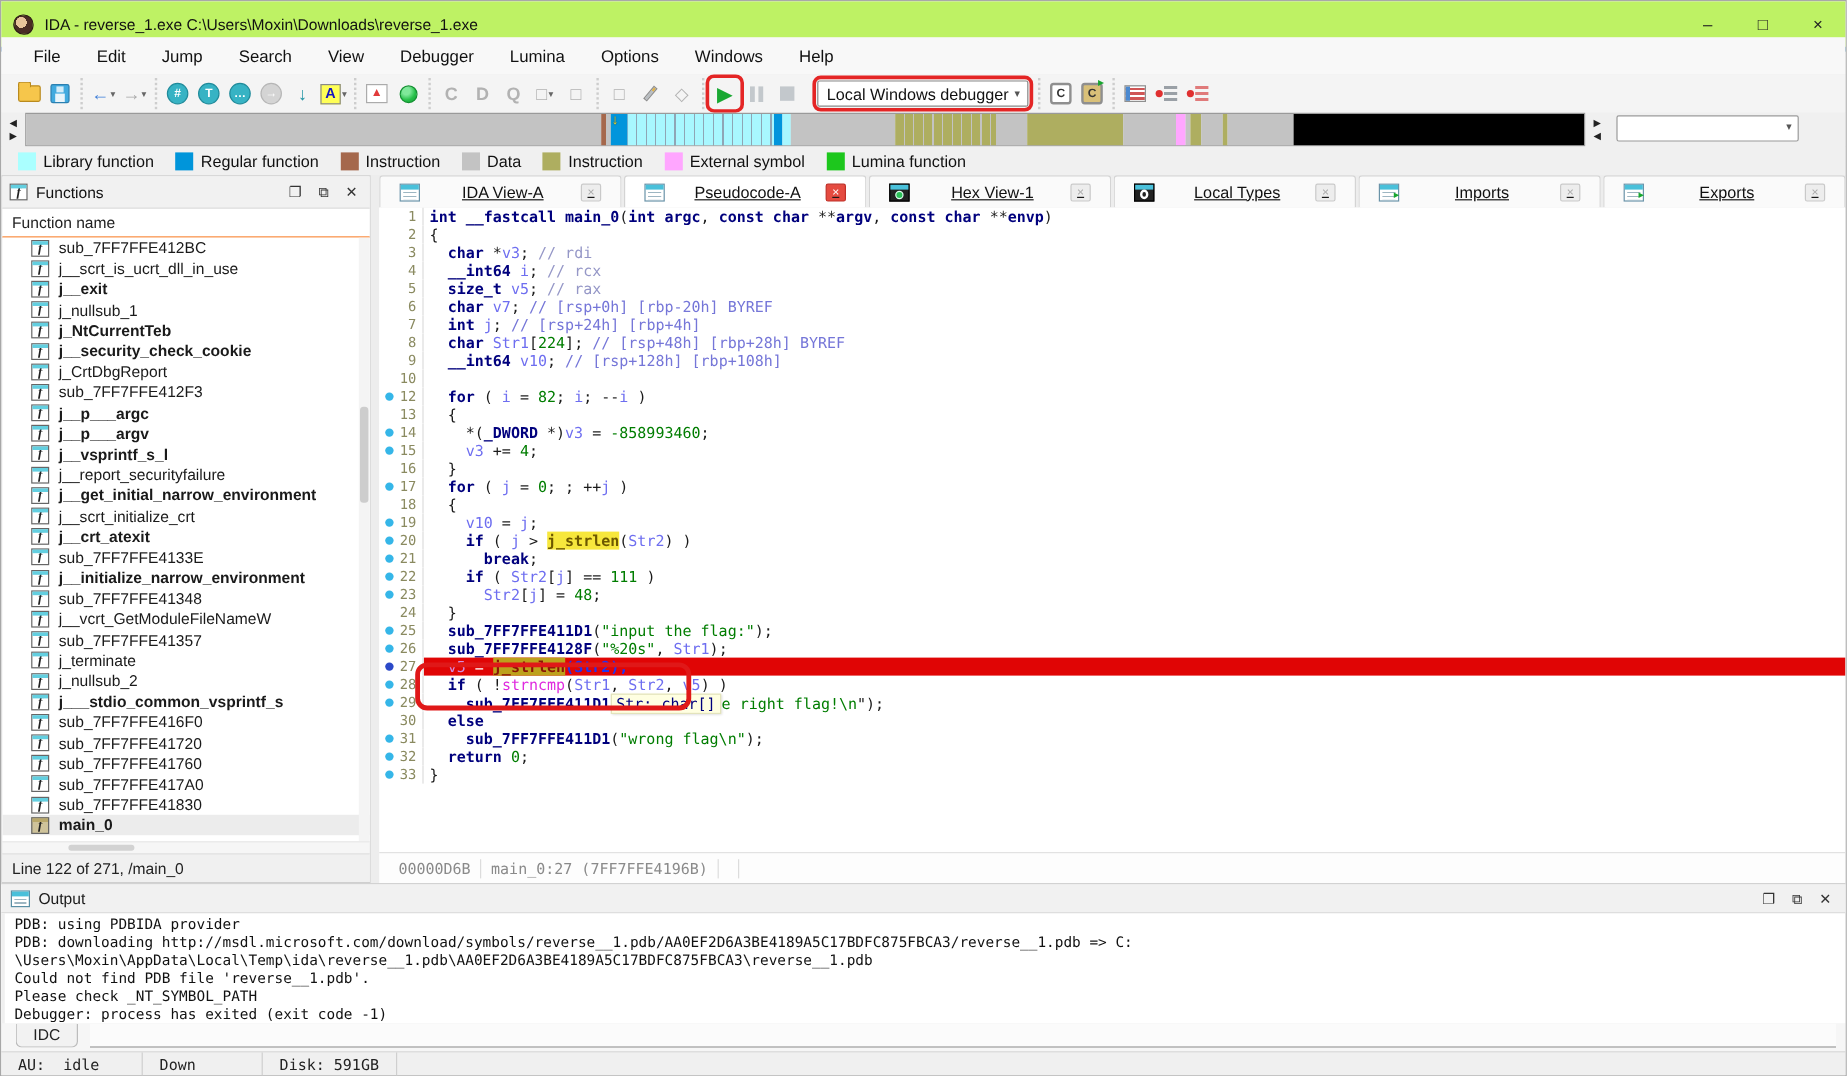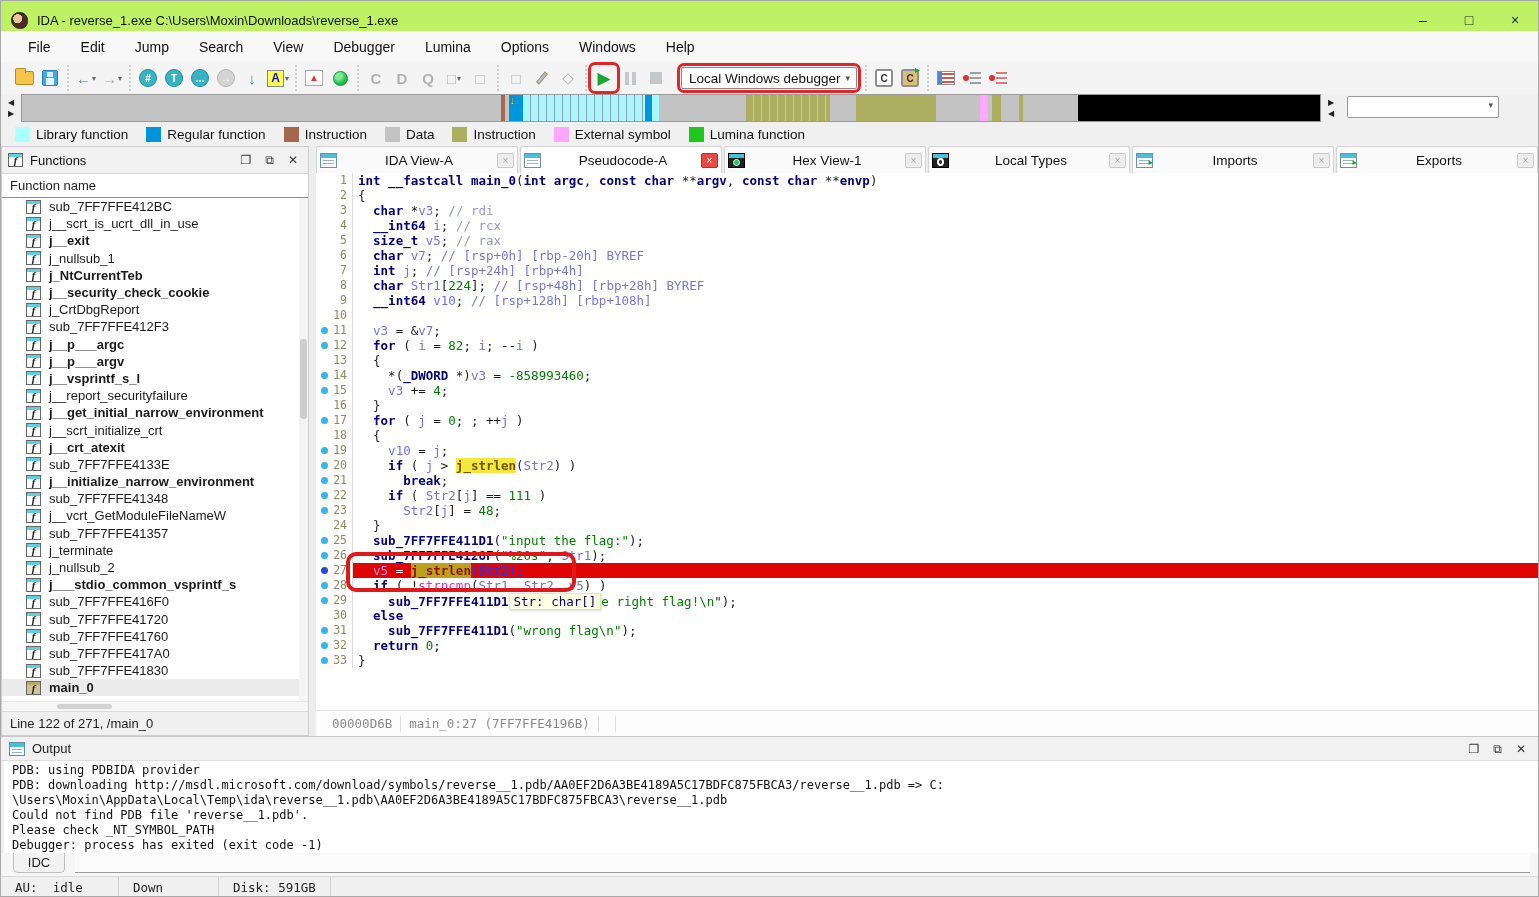--- a/index.html
+++ b/index.html
@@ -84,21 +84,21 @@
   .fn-row.selected .f-badge::before { background:#b9a86a; }
   .fn-vscroll { position:absolute; right:0; top:0; width:9px; height:100%; background:#f4f4f4; }
   .fn-vscroll .thumb { position:absolute; left:1px; width:7px; top:28%; height:16%; background:#cdcdcd; border-radius:3px; }
   .fn-hscroll { height:10px; background:#f6f6f6; position:relative; border-top:1px solid #e8e8e8; }
   .fn-hscroll .thumb { position:absolute; left:18%; top:2px; width:18%; height:5px; background:#d2d2d2; border-radius:3px; }
   .fn-status { height:24px; background:#f0f0f0; border-top:1px solid #dcdcdc; font-size:13px; display:flex; align-items:center; padding-left:8px; color:#222; }
   .splitter { position:absolute; left:308px; top:145px; width:7px; height:590px; background:#ededed; }
   
   .workarea { position:absolute; left:315px; top:145px; right:0; height:590px; display:flex; flex-direction:column; }
   .tabbar { height:27px; display:flex; gap:2px; background:#ededed; }
-  .tab { flex:1; background:#fafafa; border:1px solid #d4d4d4; border-bottom:none; border-radius:3px 3px 0 0; display:flex; align-items:center; padding:0 3px; position:relative; }
+  .tab { flex:1; background:#fafafa; border:1px solid #d4d4d4; border-bottom:none; border-radius:3px 3px 0 0; display:flex; align-items:center; padding:0 16px; position:relative;text-decoration:underline; }
   .tab.active { background:#fff; }
   .tab-label { flex:1; text-align:center; font-size:13.5px; color:#111; }
   .tab-close { width:17px; height:15px; border:1px solid #c9c9c9; background:#ededed; color:#aaa; font-size:10px; display:flex; align-items:center; justify-content:center; border-radius:2px; }
   .tab-close.red { background:#e54b40; border-color:#c03028; color:#fff; }
   .tab-icon { width:17px; height:15px; border:1px solid #6a93a8; background:#fff; position:relative; margin-right:4px; }
   .tab-icon::before { content:""; position:absolute; left:0; top:0; right:0; height:4px; background:#49c0da; }
   .tab-icon.dark { background:#222; border-color:#000; }
   .tab-icon.dark::before { background:#49c0da; }
   .tab-icon .dot { position:absolute; left:4px; top:5px; width:7px; height:7px; border-radius:50%; background:#2bbf57; border:1px solid #dfe; }
   .tab-icon .oh { position:absolute; left:4px; top:4px; width:7px; height:8px; border-radius:50%; border:2px solid #fff; }
@@ -548,21 +548,20 @@
           <div class="code-line"><div class="gutter"><span class="lnum">1</span></div><div class="code-text"><span class="tk-kw">int</span><span class="tk-pl"> </span><span class="tk-kw">__fastcall</span><span class="tk-pl"> </span><span class="tk-fn">main_0</span><span class="tk-pl">(</span><span class="tk-kw">int</span><span class="tk-pl"> </span><span class="tk-kw">argc</span><span class="tk-pl">, </span><span class="tk-kw">const</span><span class="tk-pl"> </span><span class="tk-kw">char</span><span class="tk-pl"> **</span><span class="tk-kw">argv</span><span class="tk-pl">, </span><span class="tk-kw">const</span><span class="tk-pl"> </span><span class="tk-kw">char</span><span class="tk-pl"> **</span><span class="tk-kw">envp</span><span class="tk-pl">)</span></div></div>
           <div class="code-line"><div class="gutter"><span class="lnum">2</span></div><div class="code-text"><span class="tk-pl">{</span></div></div>
           <div class="code-line"><div class="gutter"><span class="lnum">3</span></div><div class="code-text"><span class="tk-pl">  </span><span class="tk-kw">char</span><span class="tk-pl"> *</span><span class="tk-var">v3</span><span class="tk-pl">; </span><span class="tk-com">// rdi</span></div></div>
           <div class="code-line"><div class="gutter"><span class="lnum">4</span></div><div class="code-text"><span class="tk-pl">  </span><span class="tk-kw">__int64</span><span class="tk-pl"> </span><span class="tk-var">i</span><span class="tk-pl">; </span><span class="tk-com">// rcx</span></div></div>
           <div class="code-line"><div class="gutter"><span class="lnum">5</span></div><div class="code-text"><span class="tk-pl">  </span><span class="tk-kw">size_t</span><span class="tk-pl"> </span><span class="tk-var">v5</span><span class="tk-pl">; </span><span class="tk-com">// rax</span></div></div>
           <div class="code-line"><div class="gutter"><span class="lnum">6</span></div><div class="code-text"><span class="tk-pl">  </span><span class="tk-kw">char</span><span class="tk-pl"> </span><span class="tk-var">v7</span><span class="tk-pl">; </span><span class="tk-com2">// [rsp+0h] [rbp-20h] BYREF</span></div></div>
           <div class="code-line"><div class="gutter"><span class="lnum">7</span></div><div class="code-text"><span class="tk-pl">  </span><span class="tk-kw">int</span><span class="tk-pl"> </span><span class="tk-var">j</span><span class="tk-pl">; </span><span class="tk-com2">// [rsp+24h] [rbp+4h]</span></div></div>
           <div class="code-line"><div class="gutter"><span class="lnum">8</span></div><div class="code-text"><span class="tk-pl">  </span><span class="tk-kw">char</span><span class="tk-pl"> </span><span class="tk-var">Str1</span><span class="tk-pl">[</span><span class="tk-num">224</span><span class="tk-pl">]; </span><span class="tk-com2">// [rsp+48h] [rbp+28h] BYREF</span></div></div>
           <div class="code-line"><div class="gutter"><span class="lnum">9</span></div><div class="code-text"><span class="tk-pl">  </span><span class="tk-kw">__int64</span><span class="tk-pl"> </span><span class="tk-var">v10</span><span class="tk-pl">; </span><span class="tk-com2">// [rsp+128h] [rbp+108h]</span></div></div>
           <div class="code-line"><div class="gutter"><span class="lnum">10</span></div><div class="code-text"></div></div>
-          <div class="code-line"><div class="gutter"><div class="bp c"></div><span class="lnum">11</span></div><div class="code-text"><span class="tk-pl">  </span><span class="tk-var">v3</span><span class="tk-pl"> = &amp;</span><span class="tk-var">v7</span><span class="tk-pl">;</span></div></div>
           <div class="code-line"><div class="gutter"><div class="bp c"></div><span class="lnum">12</span></div><div class="code-text"><span class="tk-pl">  </span><span class="tk-kw">for</span><span class="tk-pl"> ( </span><span class="tk-var">i</span><span class="tk-pl"> = </span><span class="tk-num">82</span><span class="tk-pl">; </span><span class="tk-var">i</span><span class="tk-pl">; --</span><span class="tk-var">i</span><span class="tk-pl"> )</span></div></div>
           <div class="code-line"><div class="gutter"><span class="lnum">13</span></div><div class="code-text"><span class="tk-pl">  {</span></div></div>
           <div class="code-line"><div class="gutter"><div class="bp c"></div><span class="lnum">14</span></div><div class="code-text"><span class="tk-pl">    *(</span><span class="tk-kw">_DWORD</span><span class="tk-pl"> *)</span><span class="tk-var">v3</span><span class="tk-pl"> = </span><span class="tk-num">-858993460</span><span class="tk-pl">;</span></div></div>
           <div class="code-line"><div class="gutter"><div class="bp c"></div><span class="lnum">15</span></div><div class="code-text"><span class="tk-pl">    </span><span class="tk-var">v3</span><span class="tk-pl"> += </span><span class="tk-num">4</span><span class="tk-pl">;</span></div></div>
           <div class="code-line"><div class="gutter"><span class="lnum">16</span></div><div class="code-text"><span class="tk-pl">  }</span></div></div>
           <div class="code-line"><div class="gutter"><div class="bp c"></div><span class="lnum">17</span></div><div class="code-text"><span class="tk-pl">  </span><span class="tk-kw">for</span><span class="tk-pl"> ( </span><span class="tk-var">j</span><span class="tk-pl"> = </span><span class="tk-num">0</span><span class="tk-pl">; ; ++</span><span class="tk-var">j</span><span class="tk-pl"> )</span></div></div>
           <div class="code-line"><div class="gutter"><span class="lnum">18</span></div><div class="code-text"><span class="tk-pl">  {</span></div></div>
           <div class="code-line"><div class="gutter"><div class="bp c"></div><span class="lnum">19</span></div><div class="code-text"><span class="tk-pl">    </span><span class="tk-var">v10</span><span class="tk-pl"> = </span><span class="tk-var">j</span><span class="tk-pl">;</span></div></div>
           <div class="code-line"><div class="gutter"><div class="bp c"></div><span class="lnum">20</span></div><div class="code-text"><span class="tk-pl">    </span><span class="tk-kw">if</span><span class="tk-pl"> ( </span><span class="tk-var">j</span><span class="tk-pl"> &gt; </span><span class="tk-hl">j_strlen</span><span class="tk-pl">(</span><span class="tk-var">Str2</span><span class="tk-pl">) )</span></div></div>
           <div class="code-line"><div class="gutter"><div class="bp c"></div><span class="lnum">21</span></div><div class="code-text"><span class="tk-pl">      </span><span class="tk-kw">break</span><span class="tk-pl">;</span></div></div>

